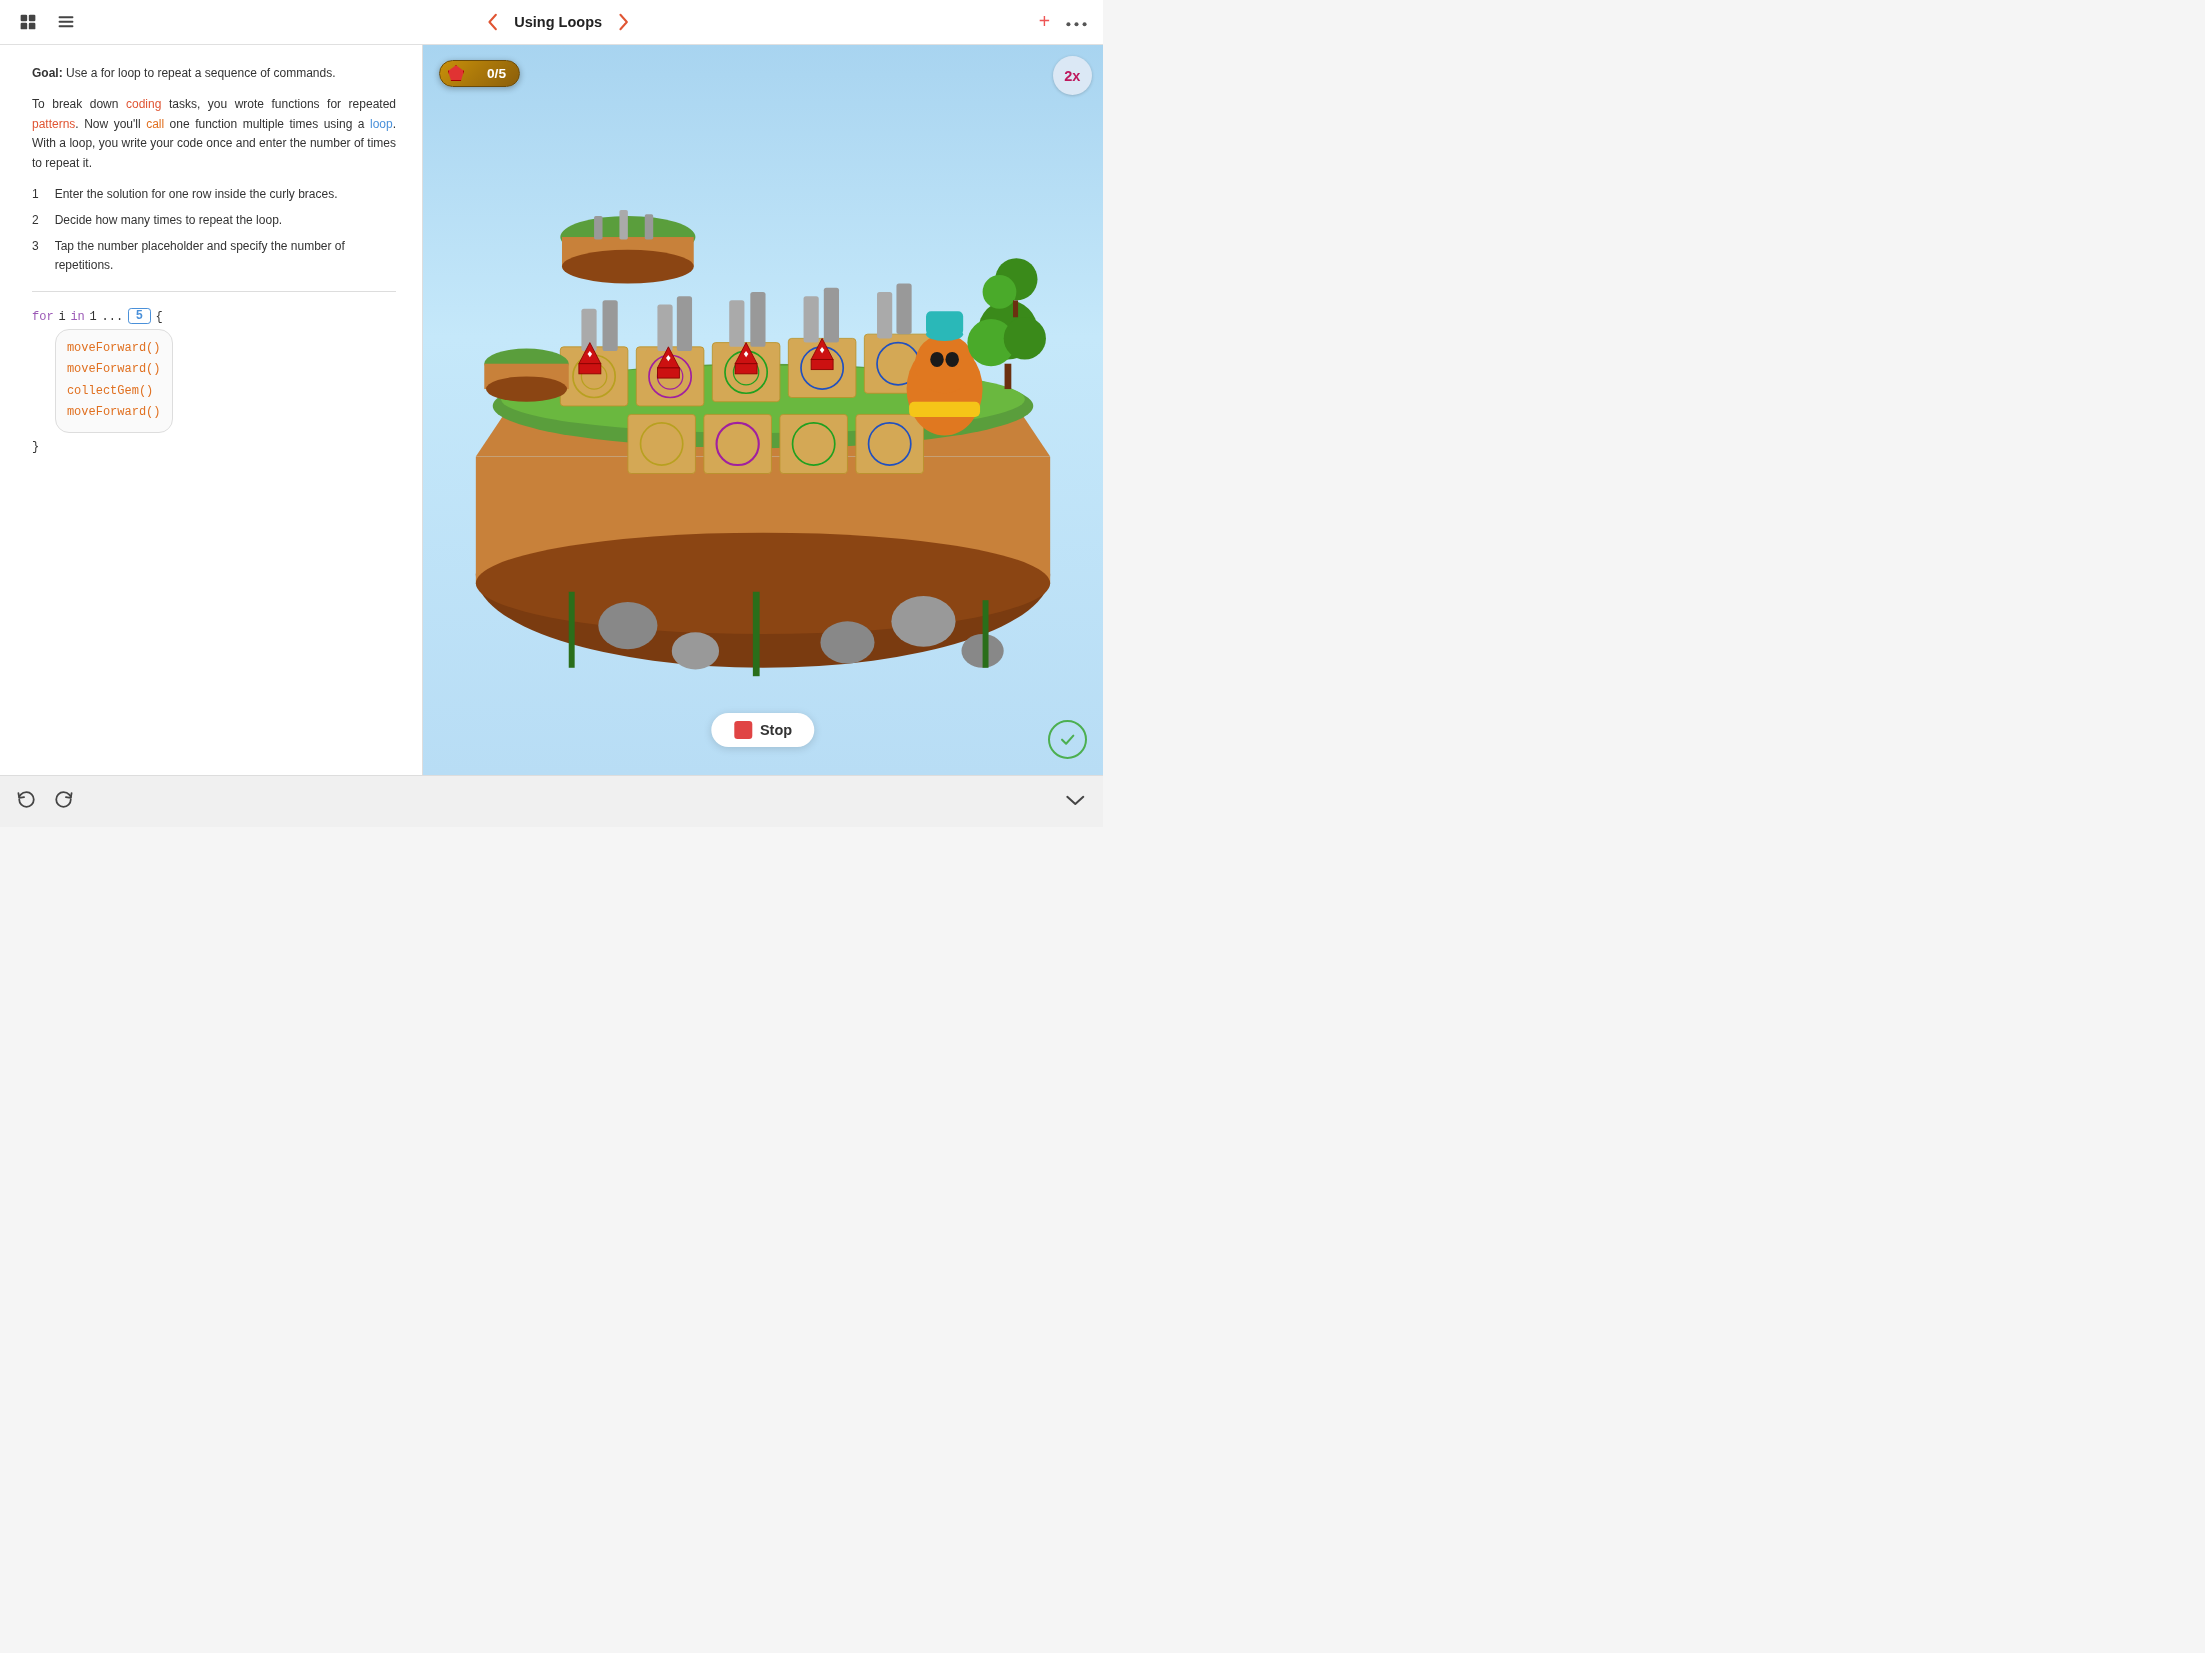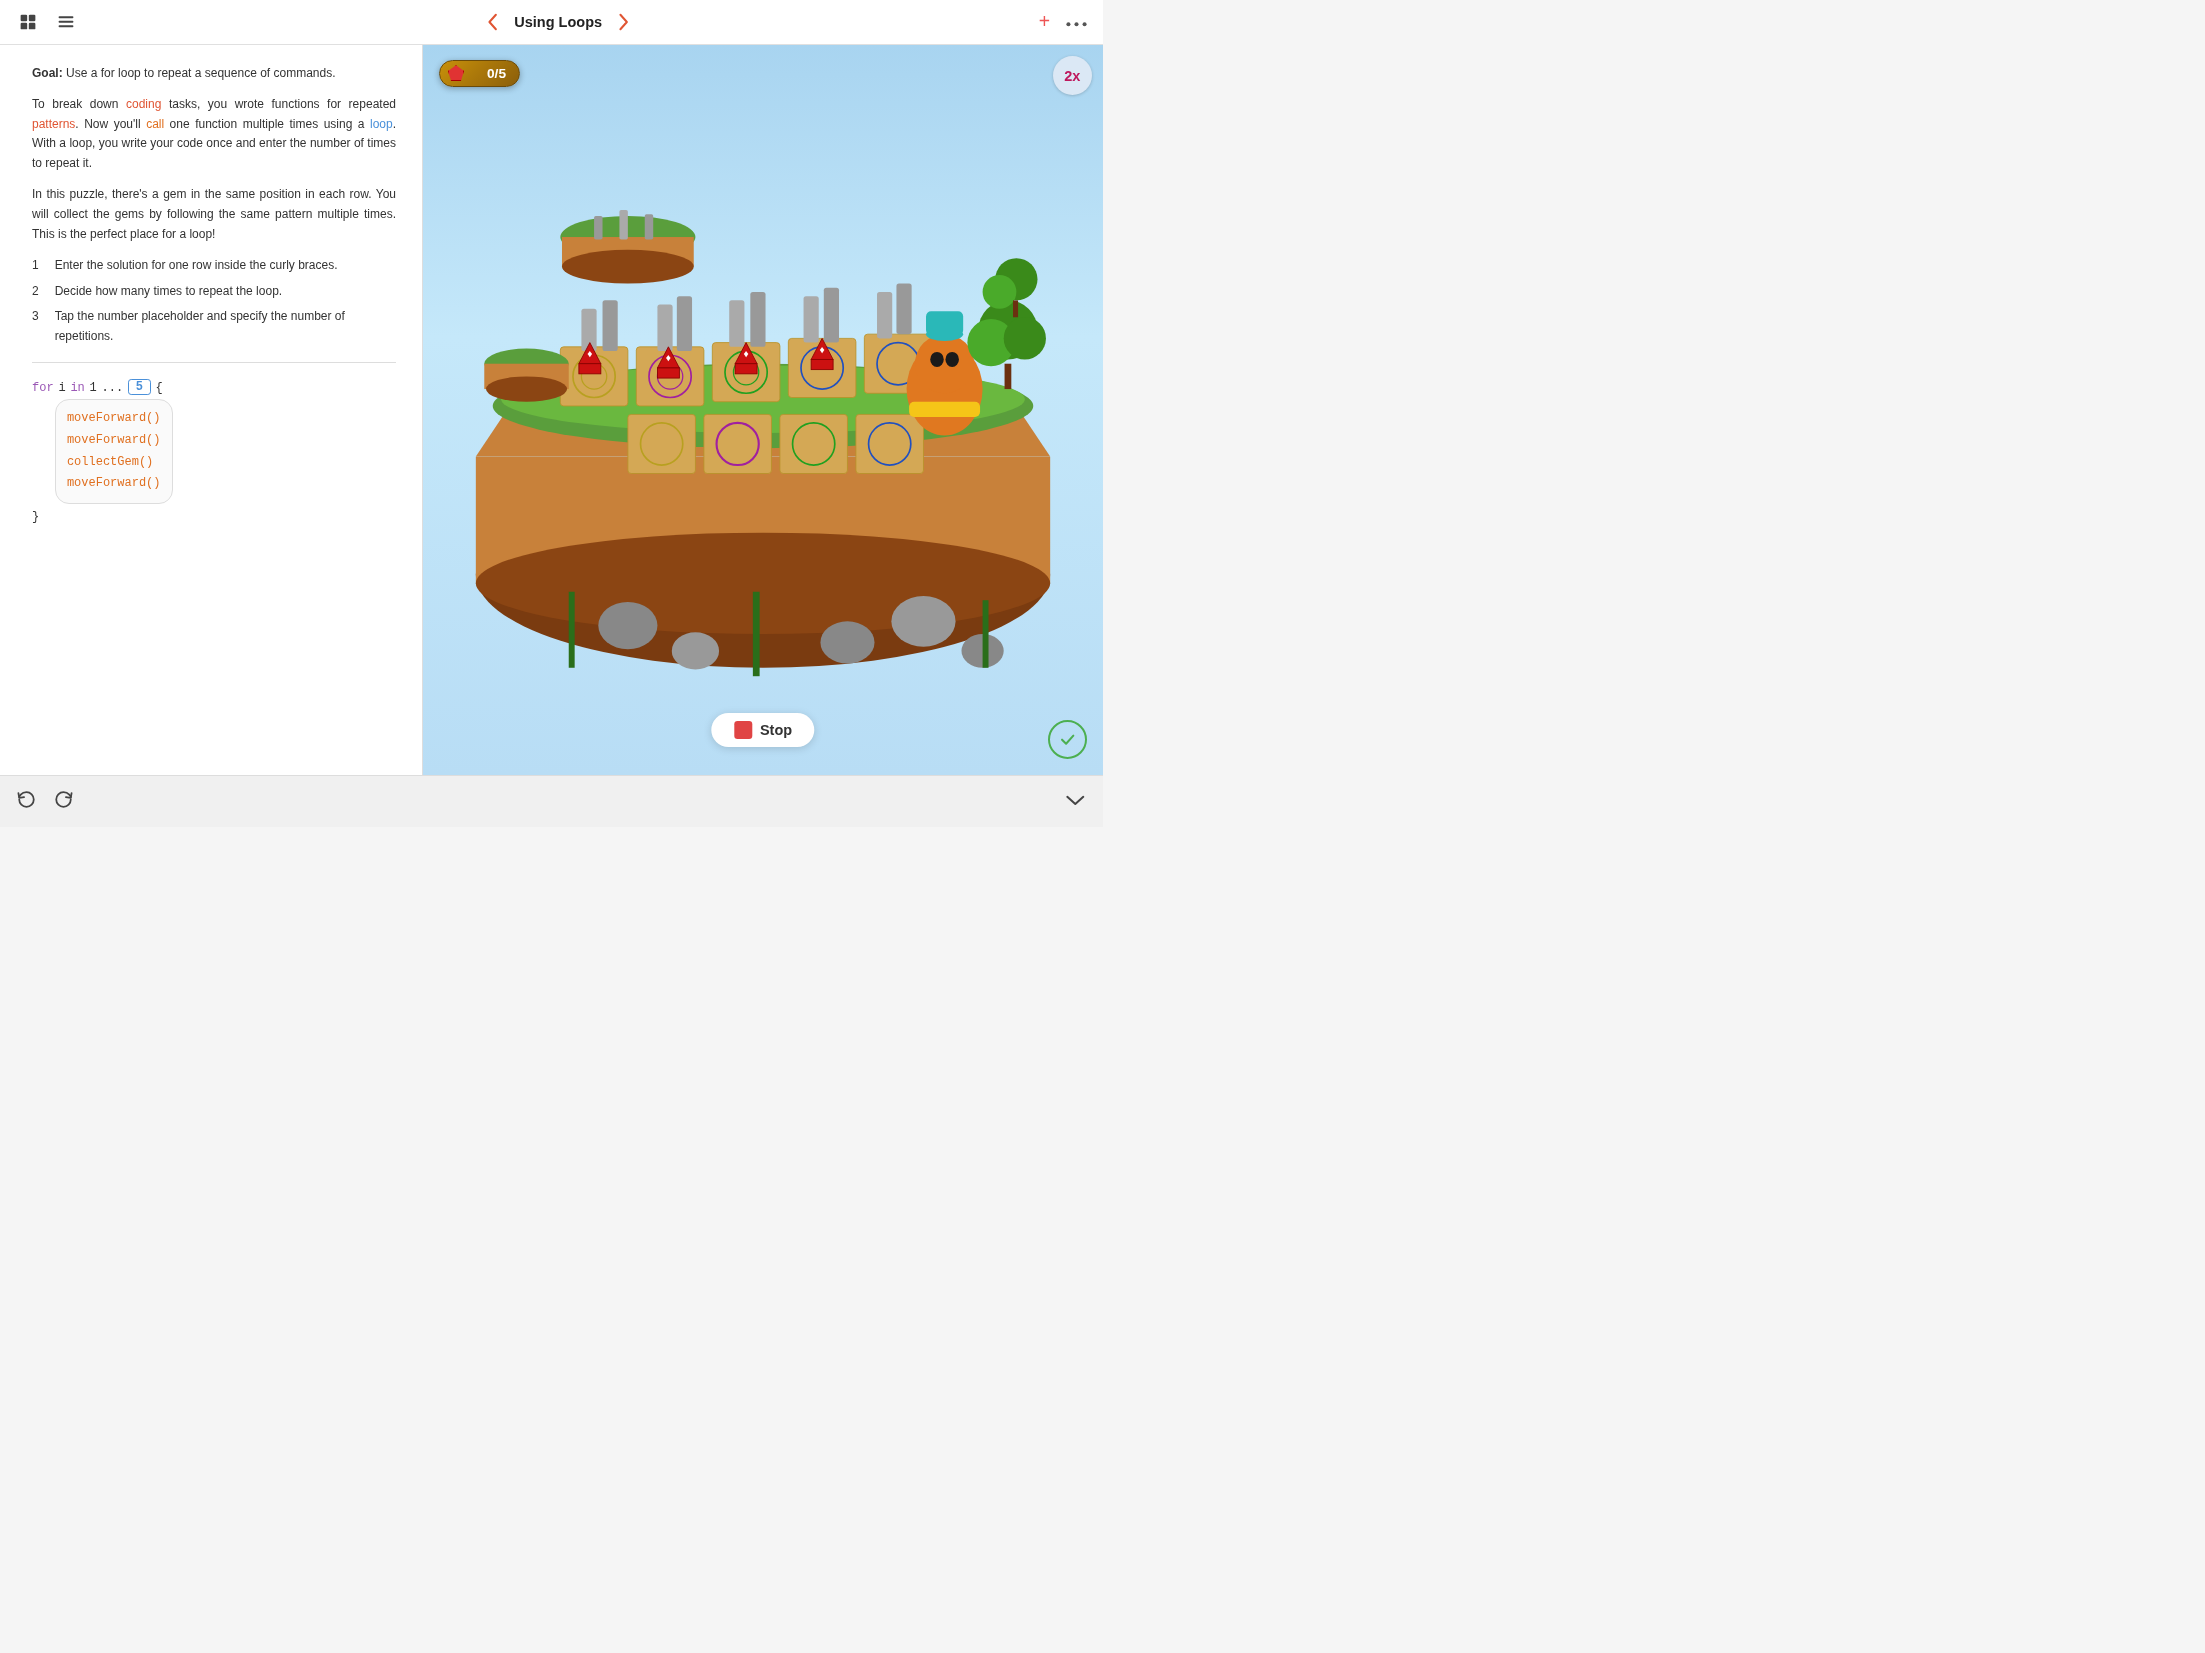--- a/index.html
+++ b/index.html
@@ -392,21 +392,20 @@
 
     <p class="goal-text">
       <strong>Goal:</strong>
       <span> Use a for loop to repeat a sequence of commands.</span>
     </p>
 
     <p class="desc-text">
       <span>To break down </span><span class="highlight-red">coding</span><span> tasks, you wrote functions for repeated </span><span class="highlight-red">patterns</span><span>. Now you'll </span><span class="highlight-orange">call</span><span> one function multiple times using a </span><span class="highlight-blue">loop</span><span>. With a loop, you write your code once and enter the number of times to repeat it.</span>
     </p>
 
-    <p class="desc-text">In this puzzle, there's a gem in the same position in each row. You will collect the gems by following the same pattern multiple times. This is the perfect place for a loop!</p>
 
     <ol class="steps-list">
       <li class="step-item">
         <span class="step-num">1</span>
         <span>Enter the solution for one row inside the curly braces.</span>
       </li>
       <li class="step-item">
         <span class="step-num">2</span>
         <span>Decide how many times to repeat the loop.</span>
       </li>

